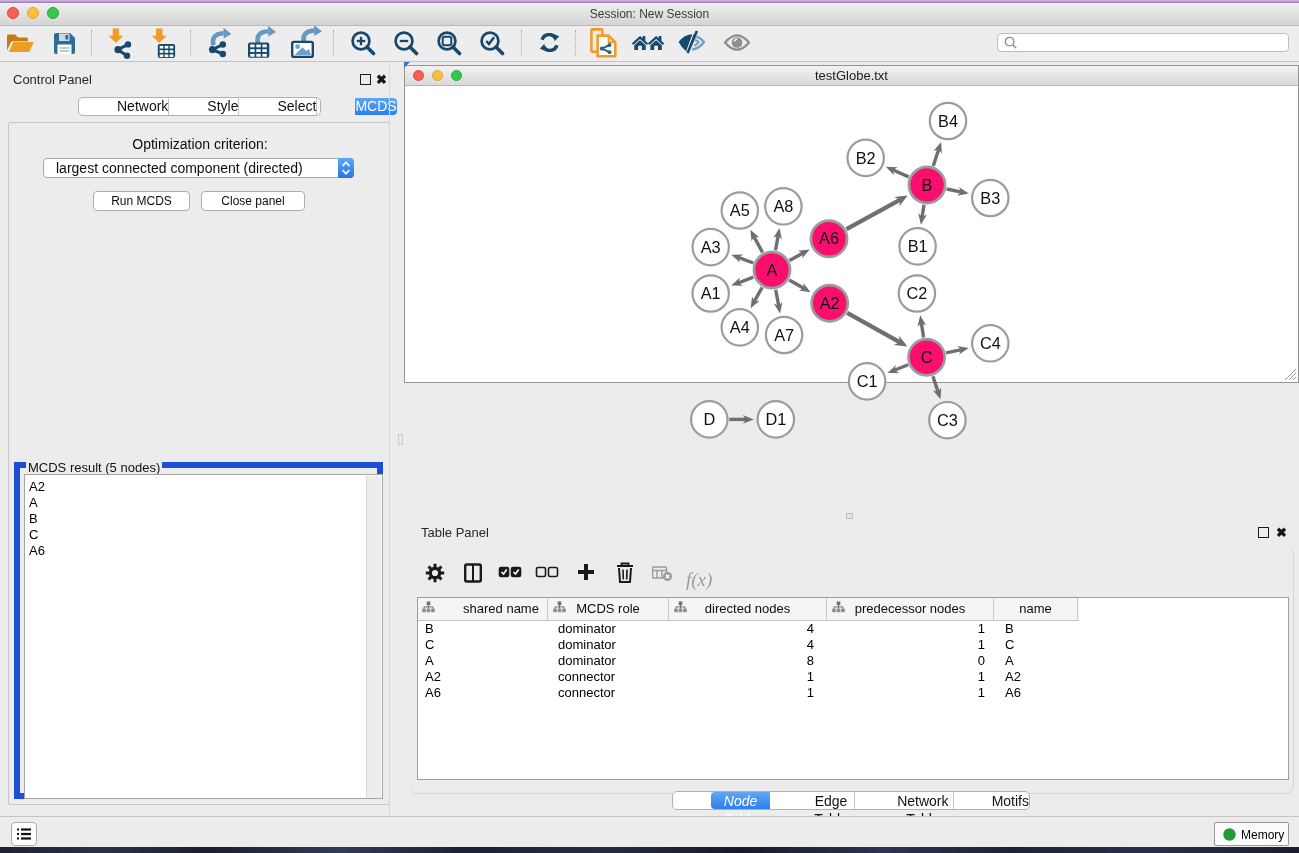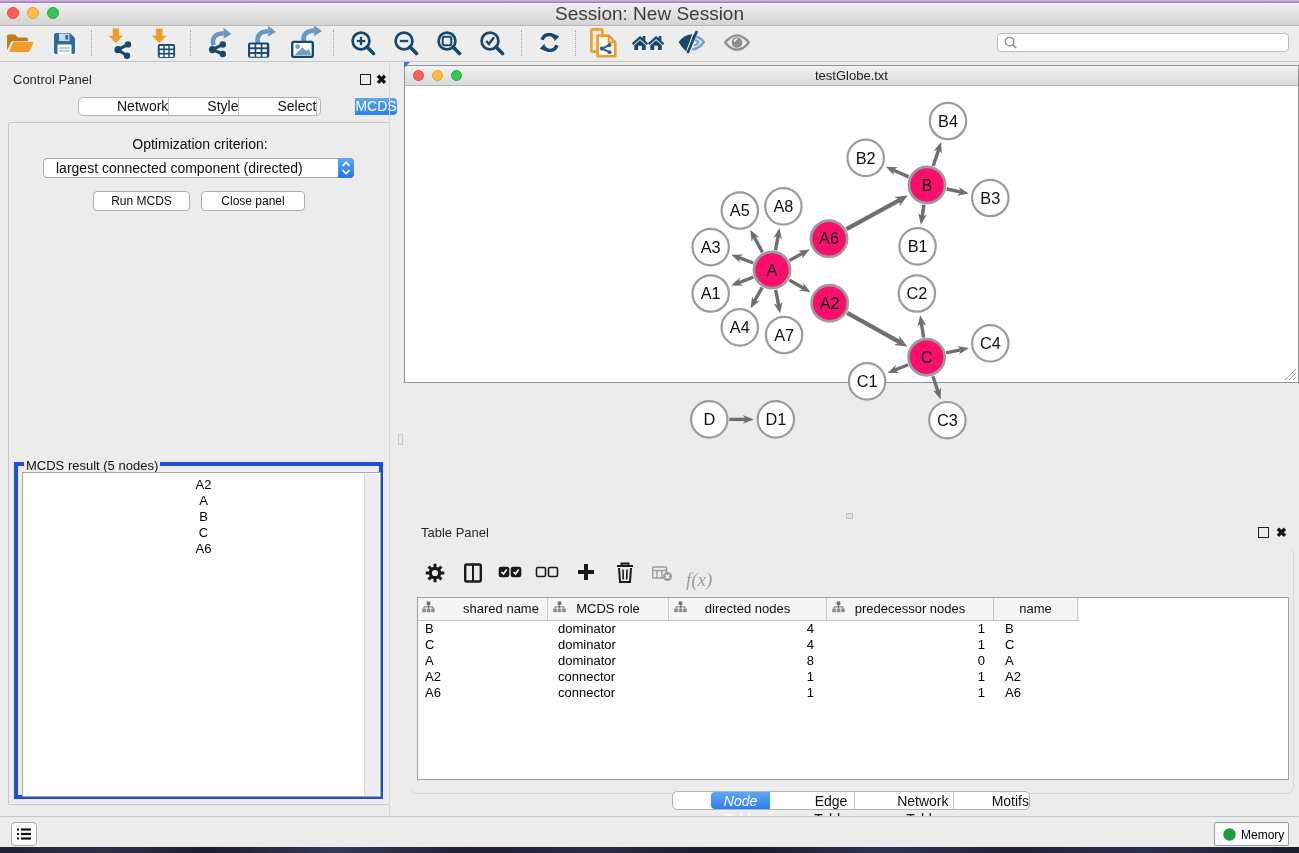--- a/index.html
+++ b/index.html
@@ -1,35 +1,35 @@
 <!DOCTYPE html>
 <html><head><meta charset="utf-8"><style>
 *{margin:0;padding:0;box-sizing:border-box;}
 html,body{width:1299px;height:853px;overflow:hidden;}
 body{font-family:"Liberation Sans",sans-serif;background:#ececec;position:relative;-webkit-font-smoothing:antialiased;}
 .abs{position:absolute;}
 .menustrip{left:0;top:0;width:1299px;height:3px;background:linear-gradient(#d4bce3,#ab86c3 75%,#9a74b5);}
-.titlebar{left:0;top:3px;width:1299px;height:23px;background:linear-gradient(#efefef,#d4d4d4);border-bottom:1px solid #b8b8b8;text-align:center;font-size:19px;color:#3c3c3c;line-height:22px;}
+.titlebar{left:0;top:3px;width:1299px;height:23px;background:linear-gradient(#efefef,#d4d4d4);border-bottom:1px solid #b8b8b8;text-align:center;font-size:12px;color:#3c3c3c;line-height:22px;}
 .light{border-radius:50%;width:12px;height:12px;top:7px;}
 .toolbar{left:0;top:26px;width:1299px;height:36px;background:#ededed;border-bottom:1px solid #c3c3c3;}
 .tsep{top:30px;width:0;height:26px;border-left:1px dotted #a9a9a9;}
 .searchbox{left:997px;top:33px;width:292px;height:19px;background:#fff;border:1px solid #bdbdbd;border-radius:4px;}
 .cpanel-title{left:13px;top:72px;font-size:13px;color:#282828;}
 .wicon{width:11px;height:11px;border:1.5px solid #1b1b1b;top:74px;}
 .xicon{font-size:13px;color:#151515;font-weight:bold;top:72px;}
 .tabs{height:19px;border:1px solid #b1b1b1;border-radius:5px;background:#fff;display:flex;font-size:14px;color:#111;}
 .tabs div{border-right:1px solid #c4c4c4;text-align:center;line-height:17px;margin-left:38px;}
 .tabs div:last-child{border-right:none;}
 .tabs .sel{background:linear-gradient(#5fa7f3,#2c7ef0);color:#fff;border-right:none;}
 .tabpane{left:8px;top:122px;width:382px;height:683px;border:1px solid #c6c6c6;border-radius:2px;background:#ececec;}
 .optlabel{left:10px;top:136px;width:380px;text-align:center;font-size:14px;color:#0d0d0d;}
 .combo{left:43px;top:158px;width:311px;height:20px;background:#fff;border:1px solid #a9a9a9;border-radius:4px;font-size:14px;color:#0d0d0d;line-height:18px;padding-left:12px;}
 .combo-step{right:-1px;top:-1px;width:16px;height:20px;border-radius:0 4px 4px 0;background:linear-gradient(#5da8f7,#2674ec);}
 .btn{height:20px;background:#fff;border:1px solid #adadad;border-radius:4px;font-size:12px;color:#0d0d0d;text-align:center;line-height:18px;}
-.fieldset{left:14px;top:462px;width:369px;height:337px;border:4px solid #1d4ed8;text-align:center;}
+.fieldset{left:14px;top:462px;width:369px;height:337px;border:6px solid #1d4ed8;}
 .legend{left:6px;top:-8px;background:#ececec;font-size:13px;color:#111;padding:0 2px;}
 .listbox{left:4px;top:6px;width:359px;height:325px;background:#fff;border:1px solid #a6a6a6;font-size:13px;color:#000;}
 .listbox{padding-top:4px;}.listbox div.it{height:16px;line-height:16px;padding-left:4px;}
 .lscroll{right:1px;top:1px;width:15px;height:322px;background:#ededed;border-left:1px solid #d8d8d8;}
 .statusbar{left:0;top:816px;width:1299px;height:31px;background:#ececec;border-top:1px solid #c3c3c3;}
 .deskstrip{left:0;top:847px;width:1299px;height:6px;background:linear-gradient(90deg,#1d2132,#2b3148 8%,#1a1e2e 16%,#333a54 26%,#1c2033 36%,#272c42 46%,#171a28 57%,#2e3450 68%,#1e2235 78%,#2a3049 88%,#191d2c 100%);}
 .netwin{left:404px;top:65px;width:895px;height:318px;border:1px solid #949494;background:#fff;}
 .nettitle{left:0;top:0;width:100%;height:20px;background:linear-gradient(#f2f2f2,#d9d9d9);border-bottom:1px solid #b5b5b5;text-align:center;font-size:13px;color:#1d1d1d;line-height:20px;}
 .nlight{border-radius:50%;width:11px;height:11px;top:4px;}
 .tpanel-title{left:421px;top:525px;font-size:13px;color:#282828;}

